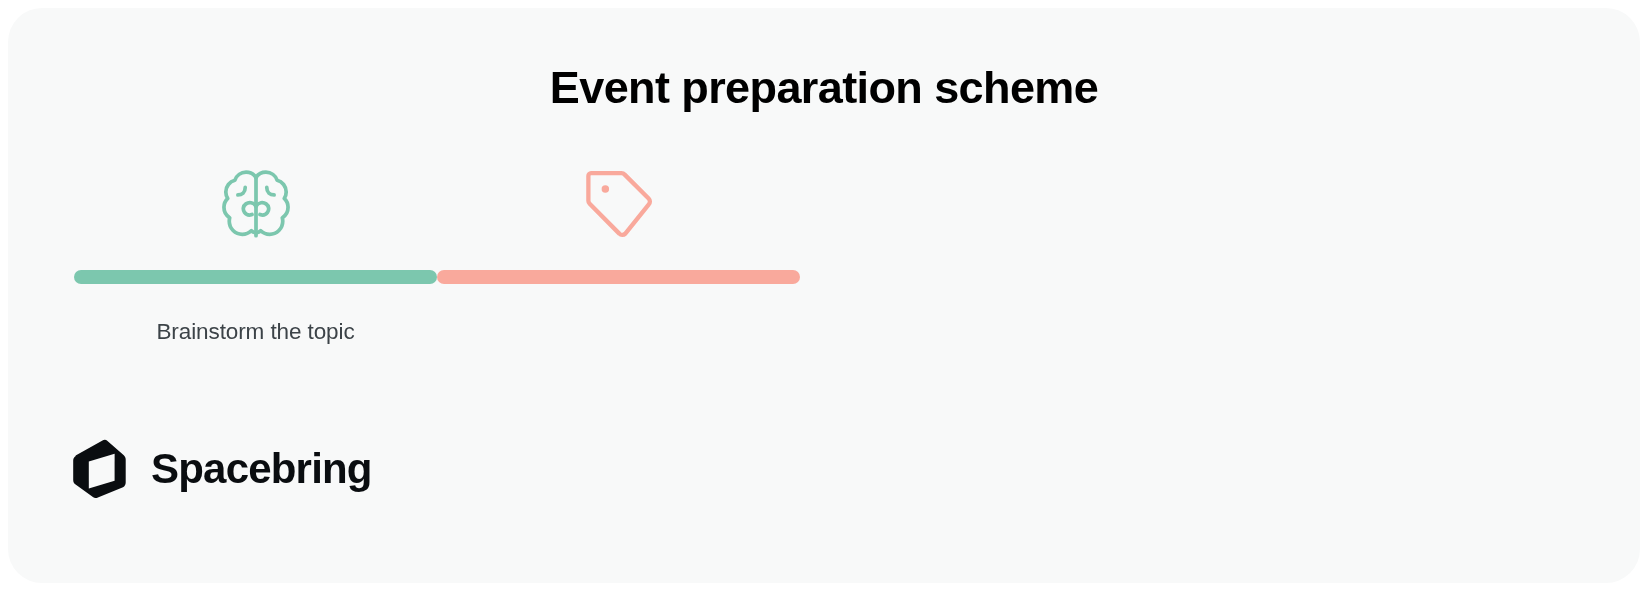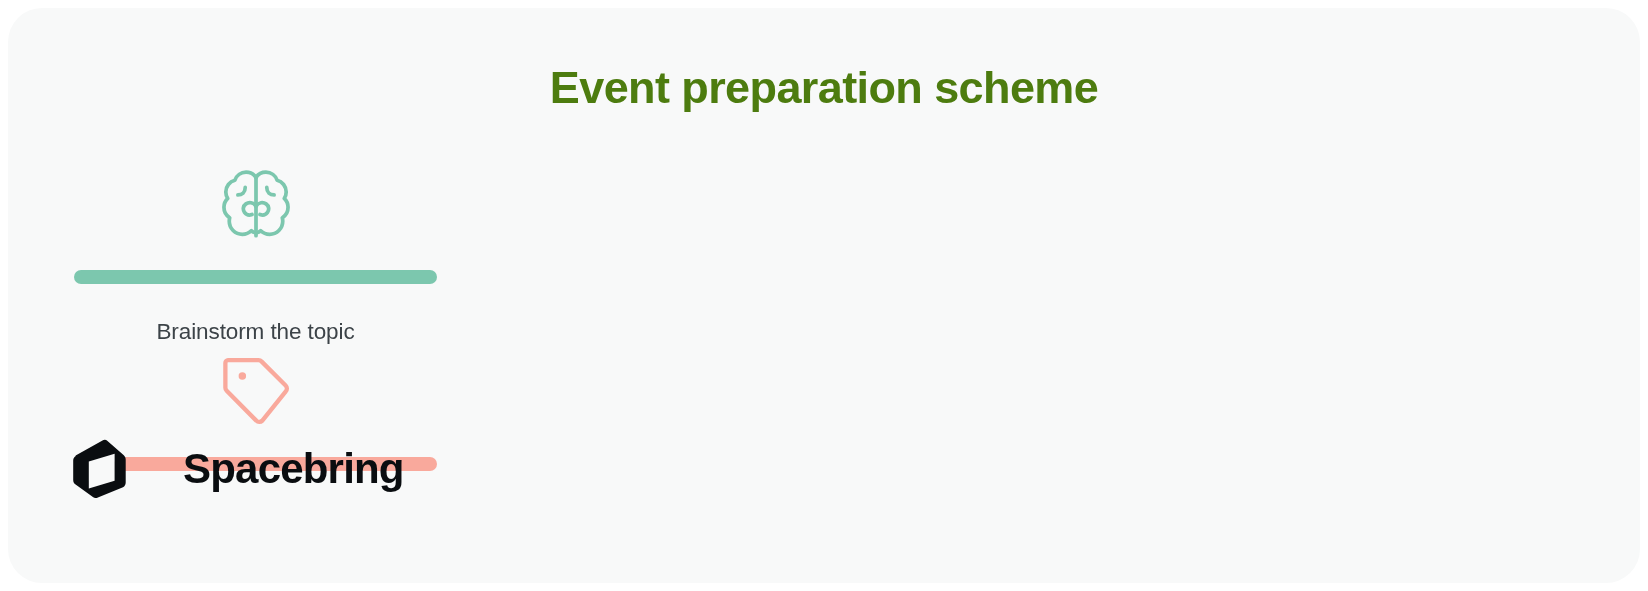--- a/index.html
+++ b/index.html
@@ -28,31 +28,30 @@
 
   #card-title {
     position: absolute;
     left: 0;
     top: 54px;
     width: 100%;
     text-align: center;
     font-size: 45px;
     font-weight: 700;
     letter-spacing: -0.6px;
-    color: #4d7c0f;
+    color: #000000;
     font-family: "Liberation Sans", sans-serif;
   }
 
   #steps-row {
     position: absolute;
     left: 66px;
     top: 150px;
     width: 1517px;
     display: flex;
-    flex-direction: column;
     align-items: flex-start;
   }
 
   .step-column {
     width: 363px;
     display: flex;
     flex-direction: column;
     align-items: center;
   }
 
@@ -79,21 +78,20 @@
     letter-spacing: -0.1px;
   }
 
   #brand-row {
     position: absolute;
     left: 64px;
     top: 430px;
     display: flex;
     flex-direction: row;
     align-items: center;
-    gap: 32px;
   }
 
   #brand-mark {
     width: 56px;
     height: 62px;
     display: block;
   }
 
   #brand-name {
     margin-left: 23px;

